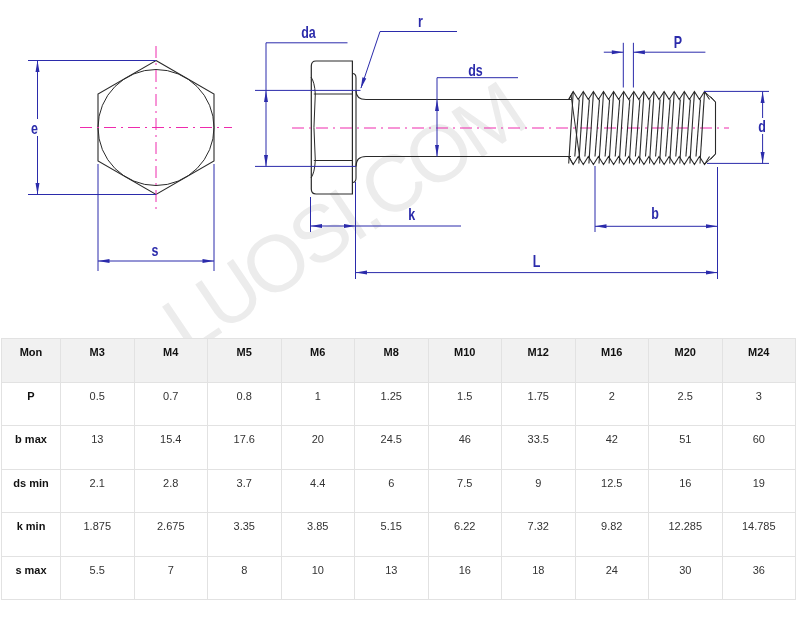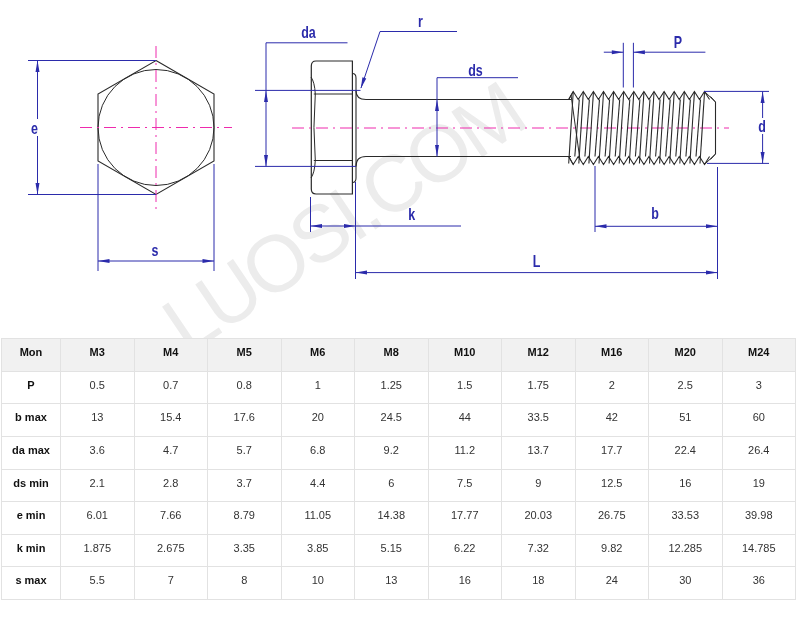--- a/index.html
+++ b/index.html
@@ -160,66 +160,40 @@
         <td>2.5</td>
         <td>3</td>
       </tr>
 <tr>
         <td class="h">b max</td>
         <td>13</td>
         <td>15.4</td>
         <td>17.6</td>
         <td>20</td>
         <td>24.5</td>
-        <td>44</td>
+        <td>46</td>
         <td>33.5</td>
         <td>42</td>
         <td>51</td>
         <td>60</td>
-      </tr>
-<tr>
-        <td class="h">da max</td>
-        <td>3.6</td>
-        <td>4.7</td>
-        <td>5.7</td>
-        <td>6.8</td>
-        <td>9.2</td>
-        <td>11.2</td>
-        <td>13.7</td>
-        <td>17.7</td>
-        <td>22.4</td>
-        <td>26.4</td>
       </tr>
 <tr>
         <td class="h">ds min</td>
         <td>2.1</td>
         <td>2.8</td>
         <td>3.7</td>
         <td>4.4</td>
         <td>6</td>
         <td>7.5</td>
         <td>9</td>
         <td>12.5</td>
         <td>16</td>
         <td>19</td>
       </tr>
 <tr>
-        <td class="h">e min</td>
-        <td>6.01</td>
-        <td>7.66</td>
-        <td>8.79</td>
-        <td>11.05</td>
-        <td>14.38</td>
-        <td>17.77</td>
-        <td>20.03</td>
-        <td>26.75</td>
-        <td>33.53</td>
-        <td>39.98</td>
-      </tr>
-<tr>
         <td class="h">k min</td>
         <td>1.875</td>
         <td>2.675</td>
         <td>3.35</td>
         <td>3.85</td>
         <td>5.15</td>
         <td>6.22</td>
         <td>7.32</td>
         <td>9.82</td>
         <td>12.285</td>

